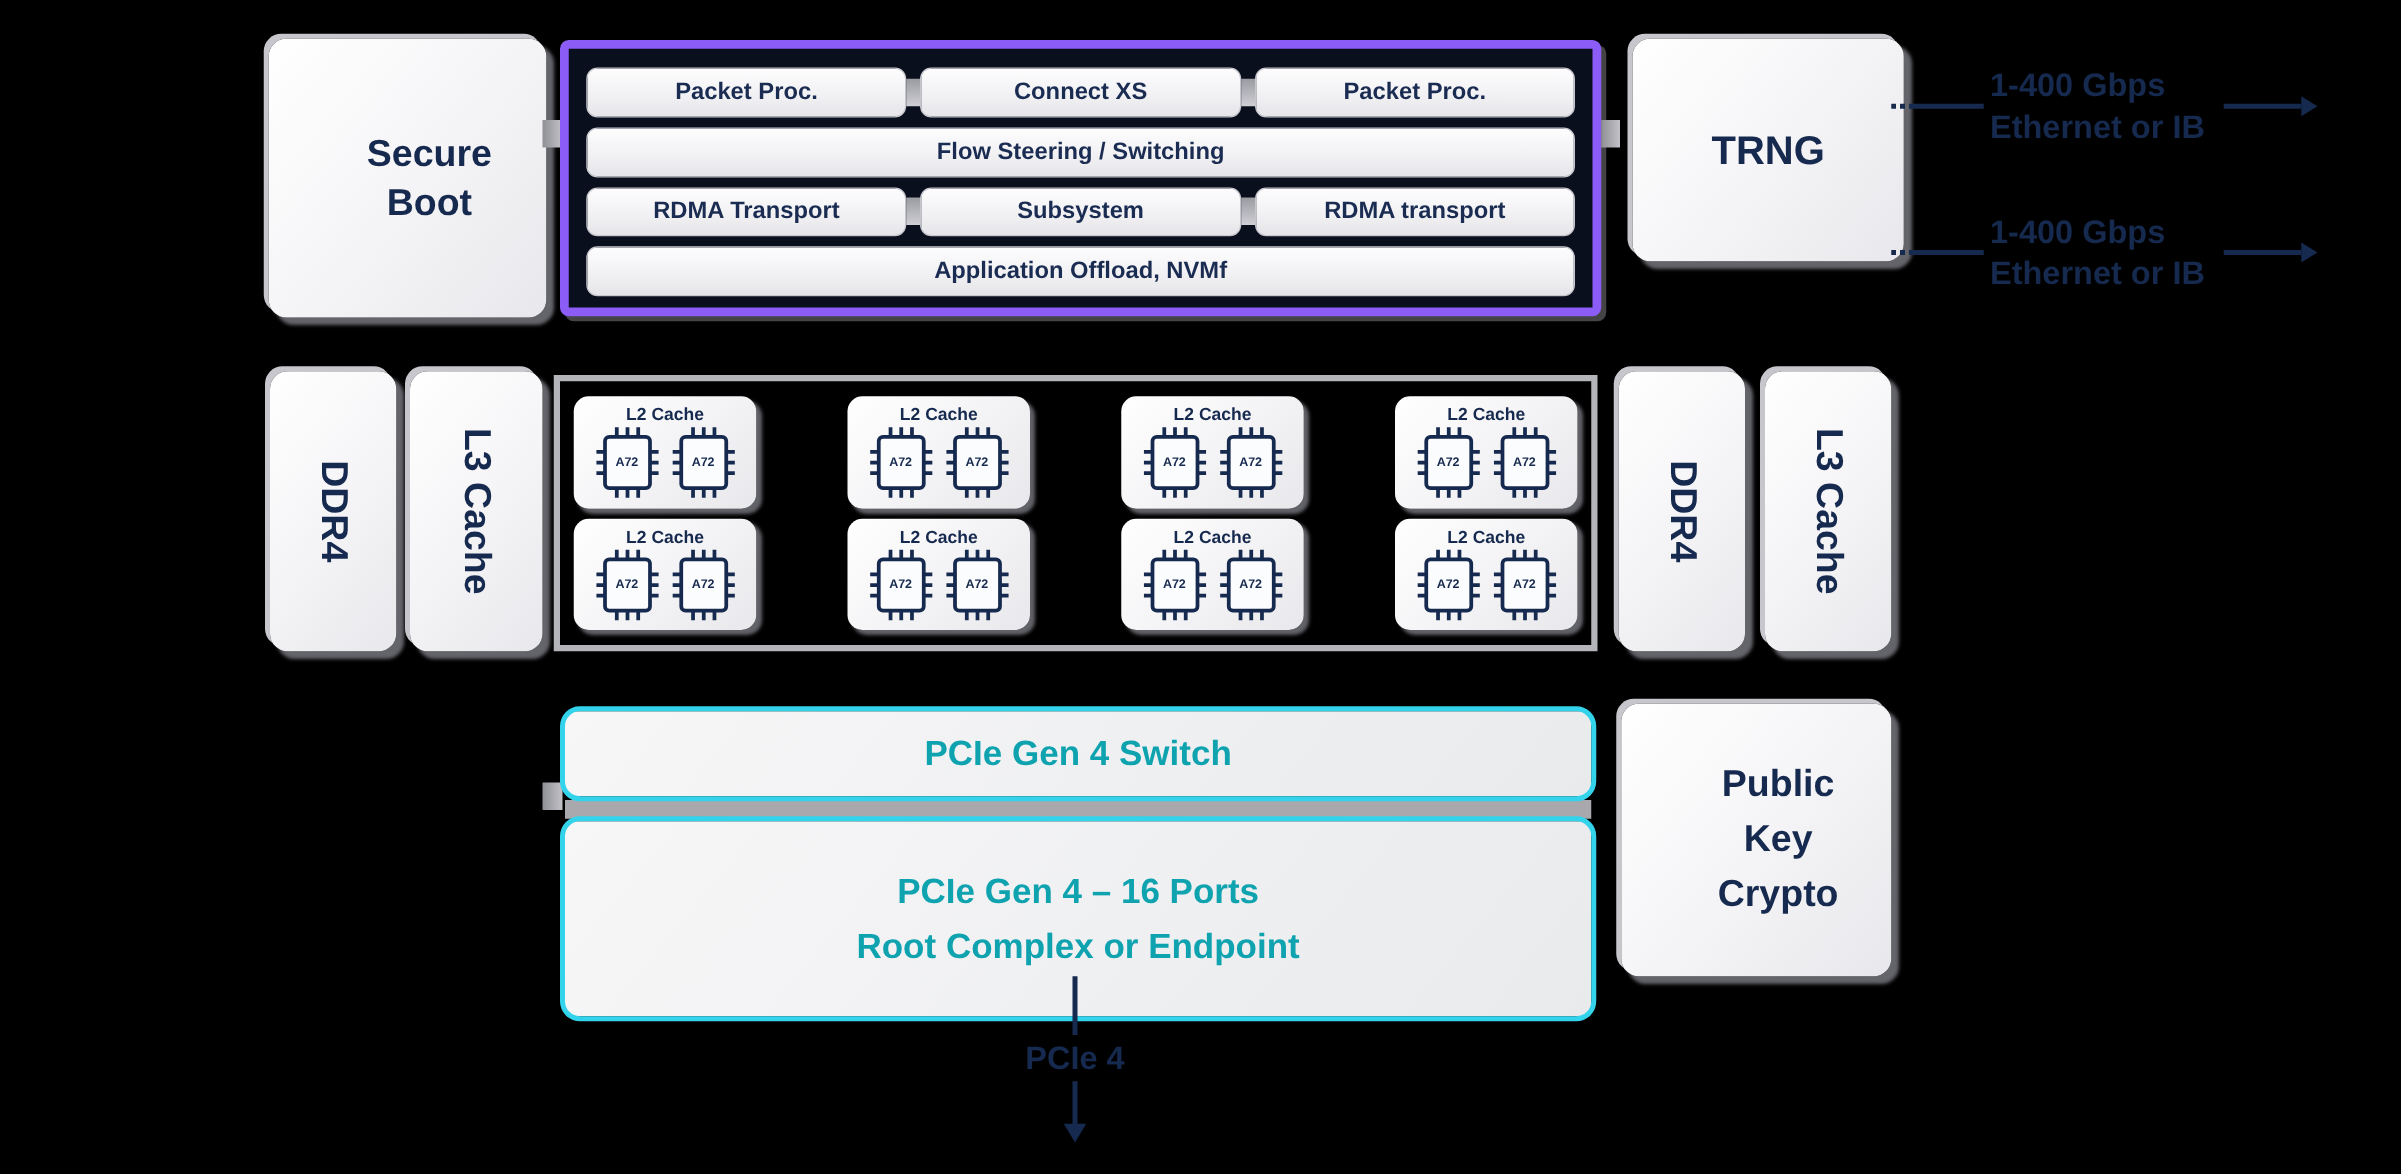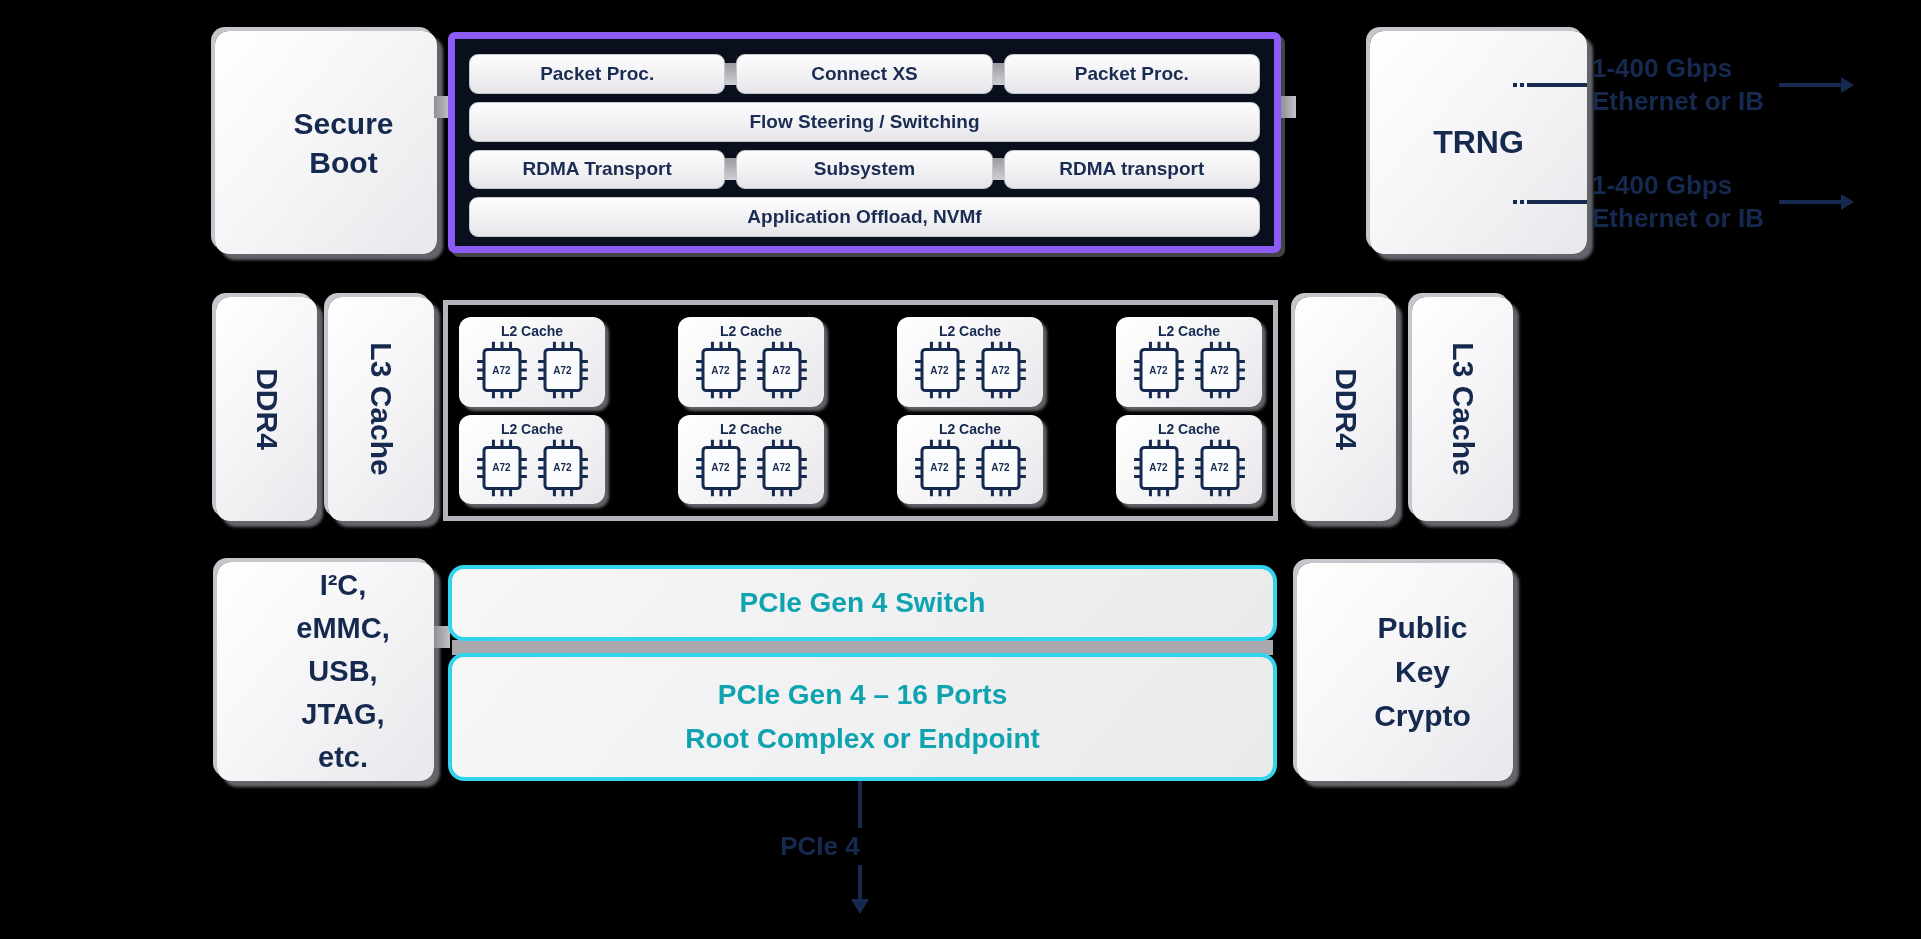--- a/index.html
+++ b/index.html
@@ -58,21 +58,21 @@
             background:linear-gradient(90deg,#16294e 0 4px,transparent 4px 7px,#16294e 7px 11px,transparent 11px 14px,#16294e 14px 100%);}
   .eth-text{position:absolute;width:190px;font-size:26px;line-height:33px;font-weight:bold;color:#16294e;text-align:left;}
   .arrow-line{position:absolute;height:4px;background:#16294e;}
   .arrow-head-r{position:absolute;width:0;height:0;border-left:13px solid #16294e;
                 border-top:8px solid transparent;border-bottom:8px solid transparent;}
 
   
   .vline{position:absolute;width:4px;background:#16294e;}
   .arrow-head-d{position:absolute;width:0;height:0;border-top:15px solid #16294e;
                 border-left:9px solid transparent;border-right:9px solid transparent;}
-  .pcie-label{position:absolute;left:760px;top:828px;width:120px;background:#000;padding:3px 0;
+  .pcie-label{position:absolute;left:800px;top:828px;width:120px;background:#000;padding:3px 0;
               font-size:26px;font-weight:bold;color:#16294e;text-align:center;z-index:2;}
 </style>
 </head>
 <body>
 
 <div class="stage">
 
   <div class="panel" style="left:215px;top:31px;width:222px;height:223px;font-size:30px;line-height:39px;">
     <div class="stack">
       <span>Secure</span>
@@ -100,21 +100,21 @@
       <div class="pill-link"></div>
       <div class="pill">RDMA transport</div>
     </div>
     <div class="nic-row">
       <div class="pill">Application Offload, NVMf</div>
     </div>
   </div>
 
   <div class="nub" style="left:1281px;top:96px;width:15px;height:22px;"></div>
 
-  <div class="panel" style="left:1370px;top:31px;width:217px;height:223px;font-size:32px;">
+  <div class="panel" style="left:1306px;top:31px;width:217px;height:178px;font-size:32px;">
     <span>TRNG</span>
   </div>
 
   <div class="eth-line" style="left:1513px;top:83px;width:74px;"></div>
   <div class="eth-text" style="left:1592px;top:52px;">
     <div>1-400 Gbps</div>
     <div>Ethernet or IB</div>
   </div>
   <div class="arrow-line" style="left:1779px;top:83px;width:62px;"></div>
   <div class="arrow-head-r" style="left:1841px;top:77px;"></div>
@@ -290,39 +290,30 @@
     </div>
   </div>
 
   <div class="panel" style="left:1295px;top:297px;width:101px;height:224px;">
     <span class="vtext">DDR4</span>
   </div>
   <div class="panel" style="left:1412px;top:297px;width:101px;height:224px;">
     <span class="vtext">L3 Cache</span>
   </div>
 
-  <div class="panel" style="left:217px;top:562px;width:217px;height:219px;font-size:29px;line-height:43px;">
-    <div class="stack">
-      <span>I²C,</span>
-      <span>eMMC,</span>
-      <span>USB,</span>
-      <span>JTAG,</span>
-      <span>etc.</span>
-    </div>
-  </div>
 
   <div class="nub" style="left:434px;top:626px;width:16px;height:22px;"></div>
 
   <div class="gray-strip"></div>
 
   <div class="cyan-box" style="top:565px;height:76px;">
     <span>PCIe Gen 4 Switch</span>
   </div>
 
-  <div class="cyan-box" style="top:653px;height:128px;">
+  <div class="cyan-box" style="top:653px;height:164px;">
     <span>PCIe Gen 4 – 16 Ports</span>
     <span>Root Complex or Endpoint</span>
   </div>
 
   <div class="panel" style="left:1297px;top:563px;width:216px;height:218px;font-size:30px;line-height:44px;">
     <div class="stack">
       <span>Public</span>
       <span>Key</span>
       <span>Crypto</span>
     </div>

